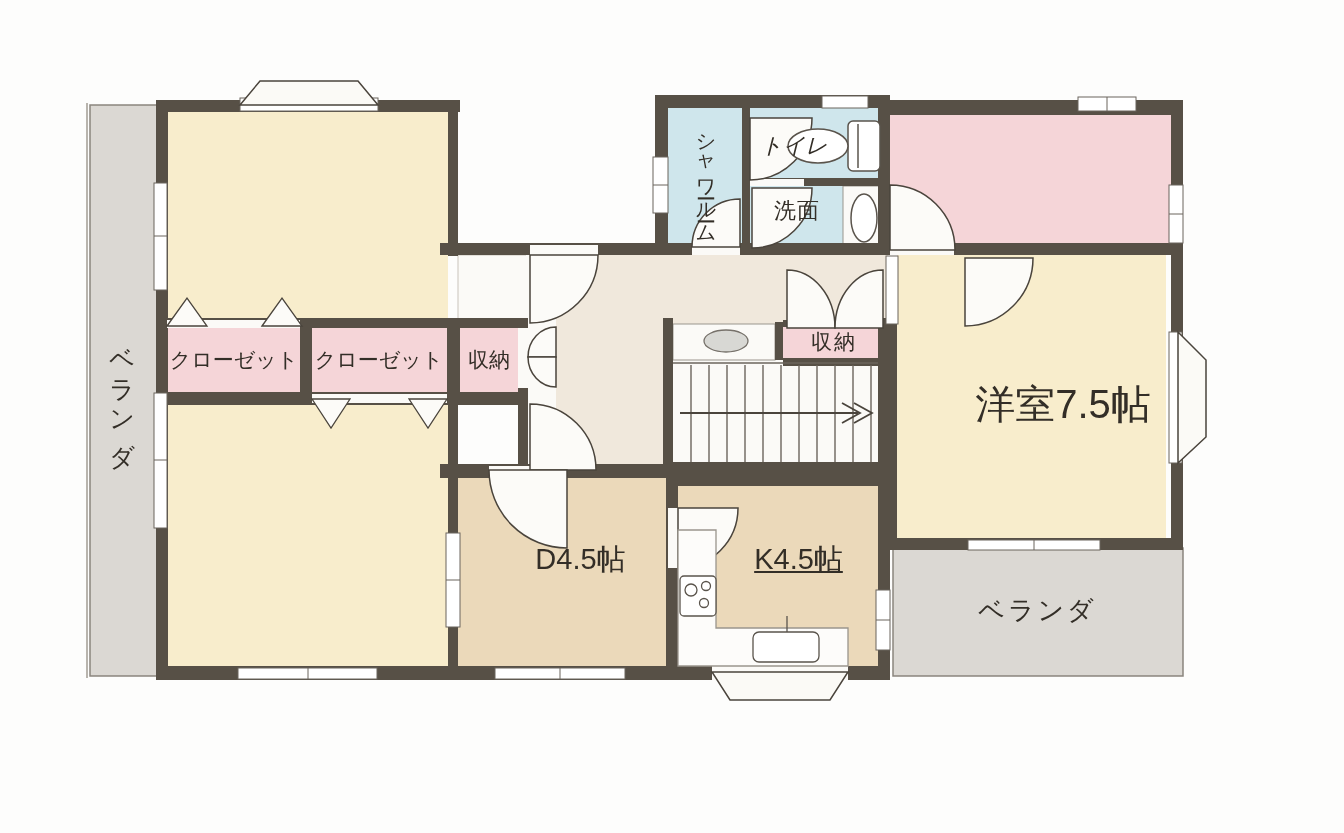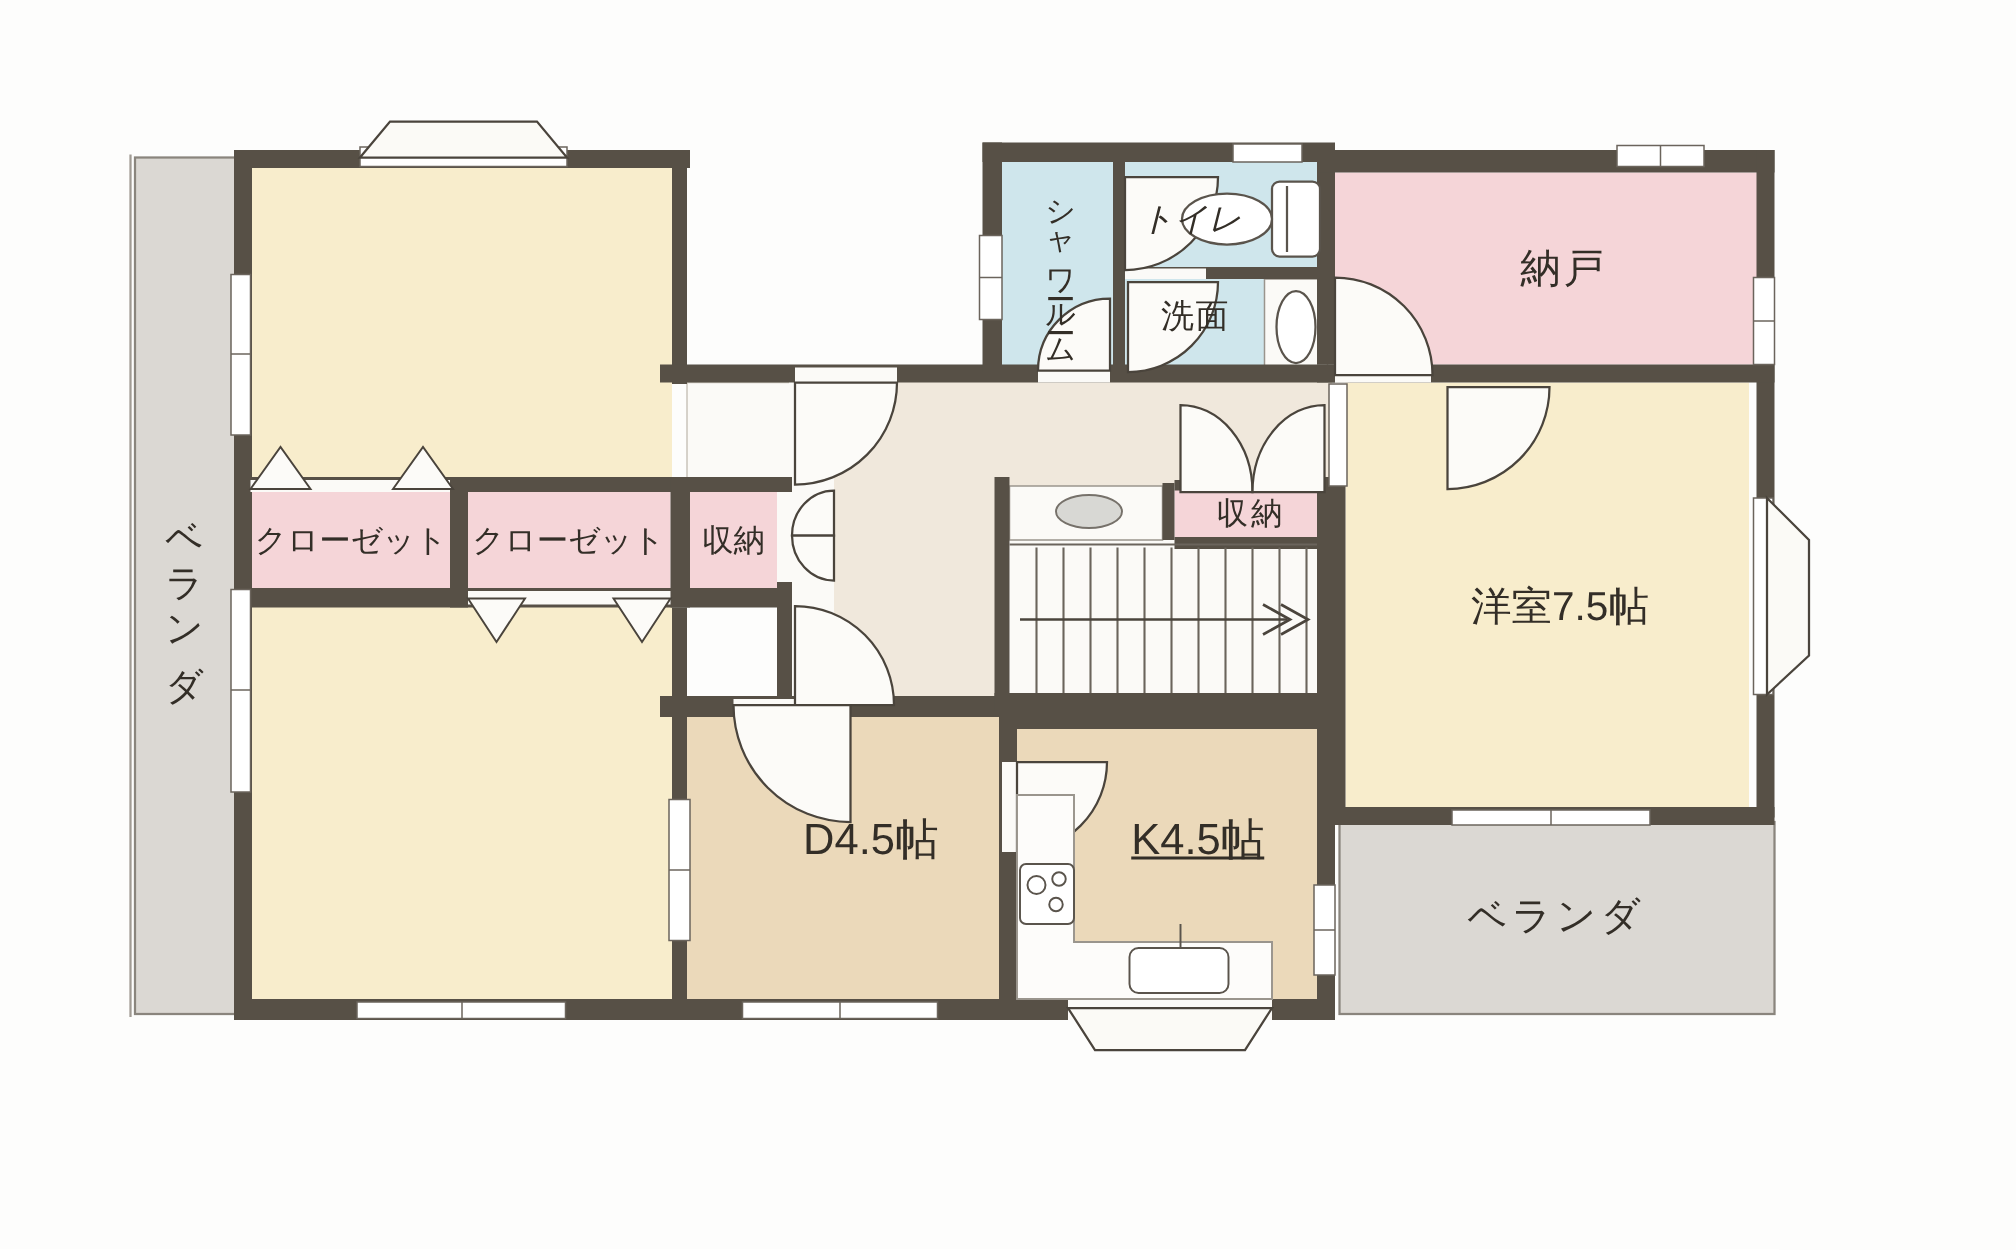--- a/index.html
+++ b/index.html
@@ -183,24 +183,23 @@
     <line x1="853" y1="365" x2="853" y2="462"></line>
     <line x1="871" y1="365" x2="871" y2="462"></line>
   </g>
   <g stroke="#4a443c" stroke-width="1.8" fill="none">
     <line x1="680" y1="413" x2="858" y2="413"></line>
     <polyline points="842,403 860,413 842,423"></polyline>
     <polyline points="854,403 872,413 854,423"></polyline>
   </g>
 </svg>
 
-  <div class="lbl" style="left:905px;top:382px;width:270px;height:44px;font-size:27px;">洋室7.5帖</div>
+  <div class="lbl" style="left:928px;top:382px;width:270px;height:44px;font-size:40px;">洋室7.5帖</div>
   <div class="lbl" style="left:488px;top:538px;width:185px;height:44px;font-size:29px;">D4.5帖</div>
   <div class="lbl" style="left:706px;top:538px;width:185px;height:44px;font-size:29px;text-decoration:underline;">K4.5帖</div>
-  <div class="lbl" style="left:975px;top:158px;width:135px;height:42px;font-size:27px;letter-spacing:2px;">納戸</div>
   <div class="lbl" style="left:748px;top:131px;width:92px;height:30px;font-size:22px;font-style:italic;">トイレ</div>
   <div class="lbl" style="left:752px;top:196px;width:90px;height:30px;font-size:22px;letter-spacing:1px;">洗面</div>
   <div class="lbl vert" style="left:672px;top:112px;width:68px;height:130px;font-size:20px;line-height:1.55;">シャワールーム</div>
   <div class="lbl" style="left:169px;top:346px;width:130px;height:28px;font-size:21px;">クローゼット</div>
   <div class="lbl" style="left:314px;top:346px;width:130px;height:28px;font-size:21px;">クローゼット</div>
   <div class="lbl" style="left:461px;top:347px;width:56px;height:26px;font-size:21px;">収納</div>
   <div class="lbl" style="left:790px;top:329px;width:88px;height:26px;font-size:21px;letter-spacing:2px;">収納</div>
   <div class="lbl vert" style="left:94px;top:326px;width:58px;height:136px;font-size:25px;letter-spacing:3px;">ベランダ</div>
   <div class="lbl" style="left:920px;top:593px;width:235px;height:34px;font-size:26px;letter-spacing:3px;">ベランダ</div>
 </div>

